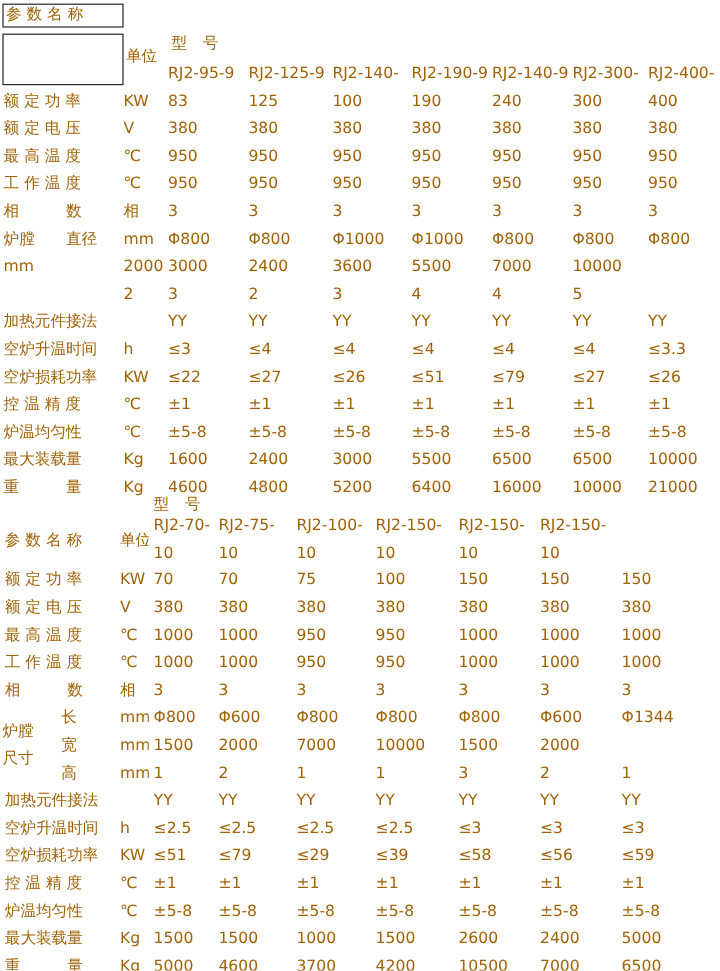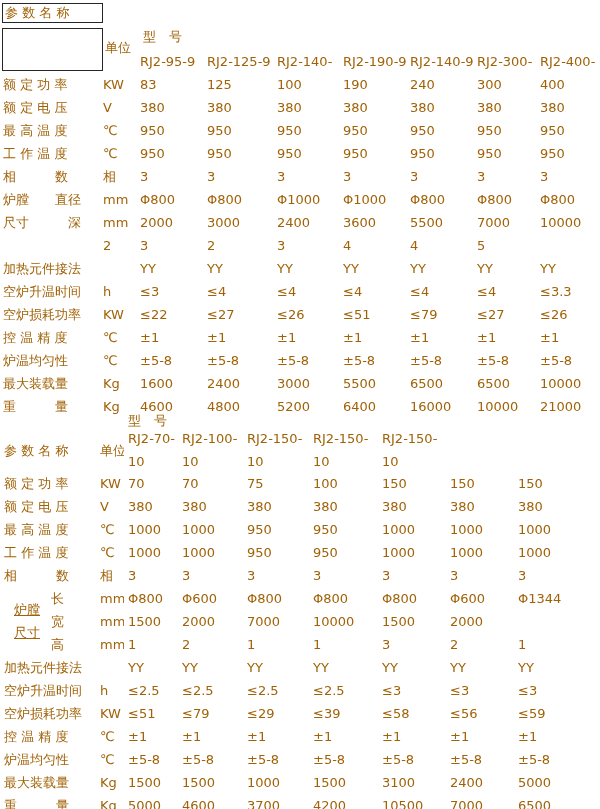--- a/index.html
+++ b/index.html
@@ -28,21 +28,21 @@
 
   .row { display:grid; height:23px; }
   .t1-body .row { grid-template-columns:100px 37px 67px 70px 66px 67px 67px 63px 63px; }
   .t2-body .row { grid-template-columns:96px 28px 54px 65px 66px 69px 68px 68px 86px; }
 
   .cell { padding-left:3px; line-height:23px; white-space:pre; overflow:hidden; }
   .t2-body .cell, .t2-header .cell { padding-left:4px; }
   .cell.model { white-space:pre-line; line-height:23px; }
   .cell.sub { padding-left:51px; }
 
-  .overlay { position:absolute; left:14px; line-height:23px; white-space:pre;text-decoration:underline; }
+  .overlay { position:absolute; left:2px; line-height:23px; white-space:pre; }
   .ov1 { top:598px; }
   .ov2 { top:621px; }
 </style>
 </head>
 <body>
 
 <div class="page">
 
   <div class="box param-box">
     <span>参 数 名 称</span>
@@ -124,21 +124,20 @@
         <div class="cell unit">mm</div>
         <div class="cell val">Φ800</div>
         <div class="cell val">Φ800</div>
         <div class="cell val">Φ1000</div>
         <div class="cell val">Φ1000</div>
         <div class="cell val">Φ800</div>
         <div class="cell val">Φ800</div>
         <div class="cell val">Φ800</div>
       </div>
       <div class="row">
-        <div class="cell lab">尺寸　　　深</div>
         <div class="cell unit">mm</div>
         <div class="cell val">2000</div>
         <div class="cell val">3000</div>
         <div class="cell val">2400</div>
         <div class="cell val">3600</div>
         <div class="cell val">5500</div>
         <div class="cell val">7000</div>
         <div class="cell val">10000</div>
       </div>
       <div class="row">
@@ -229,20 +228,21 @@
         <div class="cell val">21000</div>
       </div>
     </div>
 
   <div class="abs-label t2-model">型　号</div>
   <div class="grid t2cols t2-header">
       <div class="cell lab">参 数 名 称</div>
       <div class="cell unit">单位</div>
       <div class="cell model">RJ2-70-
 10</div>
+      <div class="cell model">RJ2-75-10</div>
       <div class="cell model">RJ2-100-
 10</div>
       <div class="cell model">RJ2-150-10</div>
       <div class="cell model">RJ2-150-10</div>
       <div class="cell model">RJ2-150-10</div>
     </div>
   <div class="t2-body">
       <div class="row">
         <div class="cell lab">额 定 功 率</div>
         <div class="cell unit">KW</div>
@@ -385,21 +385,21 @@
         <div class="cell val">±5-8</div>
         <div class="cell val">±5-8</div>
       </div>
       <div class="row">
         <div class="cell lab">最大装载量</div>
         <div class="cell unit">Kg</div>
         <div class="cell val">1500</div>
         <div class="cell val">1500</div>
         <div class="cell val">1000</div>
         <div class="cell val">1500</div>
-        <div class="cell val">3100</div>
+        <div class="cell val">2600</div>
         <div class="cell val">2400</div>
         <div class="cell val">5000</div>
       </div>
       <div class="row">
         <div class="cell lab">重　　　量</div>
         <div class="cell unit">Kg</div>
         <div class="cell val">5000</div>
         <div class="cell val">4600</div>
         <div class="cell val">3700</div>
         <div class="cell val">4200</div>

